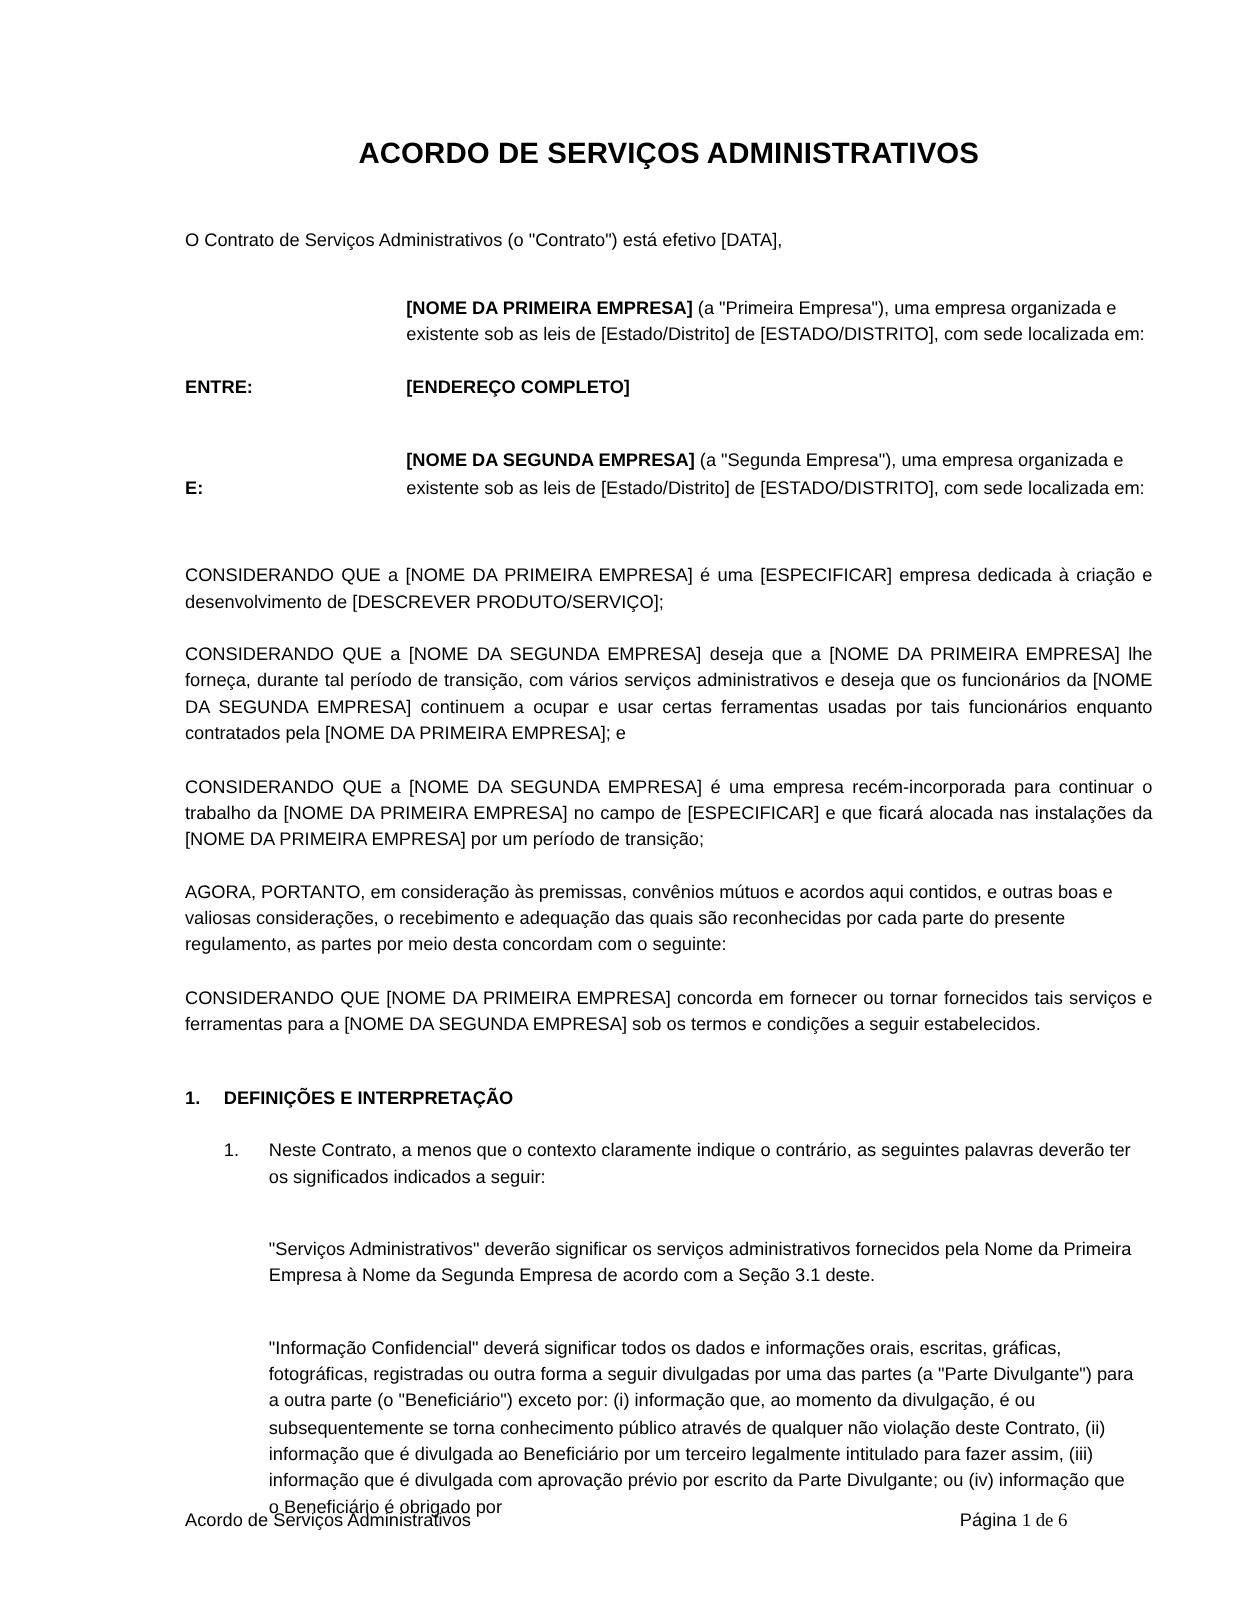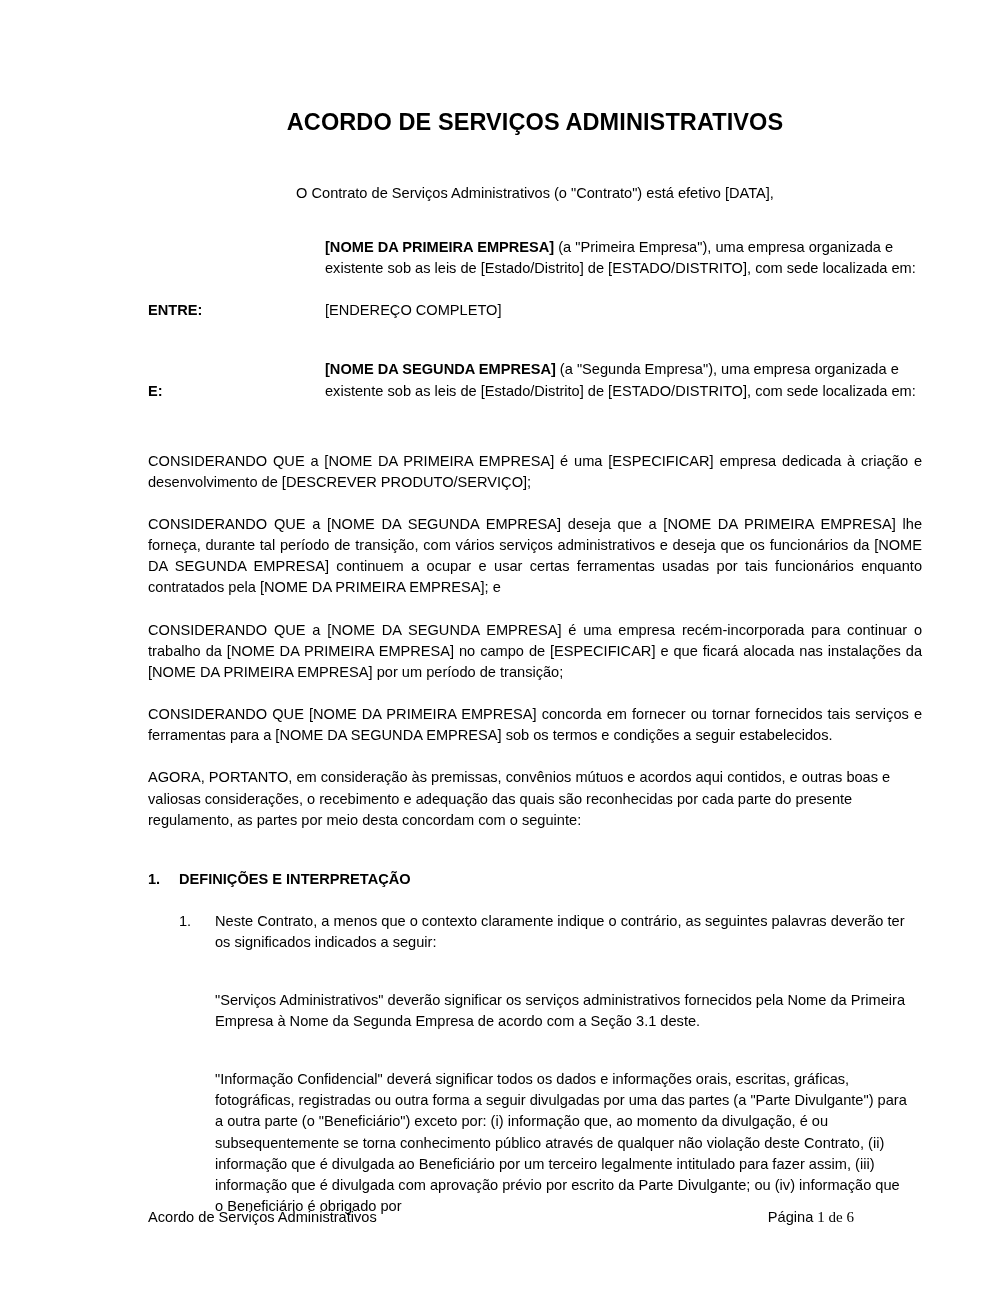--- a/index.html
+++ b/index.html
@@ -35,21 +35,20 @@
     letter-spacing: 0.1px;
     margin: 0;
     padding-top: 108px;
     line-height: 1.2;
   }
   .intro {
     font-size: 14.6px;
     line-height: 1.35;
     margin: 0;
     padding-top: 48px;
-    text-align: center;
   }
   
   .party {
     display: flex;
     font-size: 14.6px;
     line-height: 1.45;
     align-items: flex-end;
   }
   .party-entre { padding-top: 33px; }
   .party-e { padding-top: 38px; }
@@ -59,20 +58,21 @@
     font-size: 14.6px;
   }
   .party-body {
     flex: 1 1 auto;
   }
   .party-body p {
     margin: 0;
   }
   .party-body .addr {
     margin-top: 21px;
+    font-weight: bold;
   }
   .strong-inline {
     font-weight: bold;
     margin-top: 47px;
   }
   
   .recital {
     font-size: 14.6px;
     line-height: 1.45;
     margin: 0;
@@ -167,23 +167,23 @@
         <p><span class="strong-inline">[NOME DA SEGUNDA EMPRESA]</span><span> (a "Segunda Empresa"), uma empresa organizada e existente sob as leis de [Estado/Distrito] de [ESTADO/DISTRITO], com sede localizada em:</span></p>
       </div>
     </div>
 
     <p class="recital r1">CONSIDERANDO QUE a [NOME DA PRIMEIRA EMPRESA] é uma [ESPECIFICAR] empresa dedicada à criação e desenvolvimento de [DESCREVER PRODUTO/SERVIÇO];</p>
 
     <p class="recital r3">CONSIDERANDO QUE a [NOME DA SEGUNDA EMPRESA] deseja que a [NOME DA PRIMEIRA EMPRESA] lhe forneça, durante tal período de transição, com vários serviços administrativos e deseja que os funcionários da [NOME DA SEGUNDA EMPRESA] continuem a ocupar e usar certas ferramentas usadas por tais funcionários enquanto contratados pela [NOME DA PRIMEIRA EMPRESA]; e</p>
 
     <p class="recital r2">CONSIDERANDO QUE a [NOME DA SEGUNDA EMPRESA] é uma empresa recém-incorporada para continuar o trabalho da [NOME DA PRIMEIRA EMPRESA] no campo de [ESPECIFICAR] e que ficará alocada nas instalações da [NOME DA PRIMEIRA EMPRESA] por um período de transição;</p>
 
+    <p class="recital recital-left r5">AGORA, PORTANTO, em consideração às premissas, convênios mútuos e acordos aqui contidos, e outras boas e valiosas considerações, o recebimento e adequação das quais são reconhecidas por cada parte do presente regulamento, as partes por meio desta concordam com o seguinte:</p>
+
     <p class="recital r4">CONSIDERANDO QUE [NOME DA PRIMEIRA EMPRESA]  concorda em fornecer ou tornar fornecidos tais serviços e ferramentas para a [NOME DA SEGUNDA EMPRESA] sob os termos e condições a seguir estabelecidos.</p>
-
-    <p class="recital recital-left r5">AGORA, PORTANTO, em consideração às premissas, convênios mútuos e acordos aqui contidos, e outras boas e valiosas considerações, o recebimento e adequação das quais são reconhecidas por cada parte do presente regulamento, as partes por meio desta concordam com o seguinte:</p>
 
     <div class="section">
       <div class="section-head">
         <div class="section-num">1.</div>
         <div class="section-title">DEFINIÇÕES E INTERPRETAÇÃO</div>
       </div>
 
       <div class="clause">
         <div class="clause-num">1.</div>
         <div class="clause-body">Neste Contrato, a menos que o contexto claramente indique o contrário, as seguintes palavras deverão ter os significados indicados a seguir:</div>

